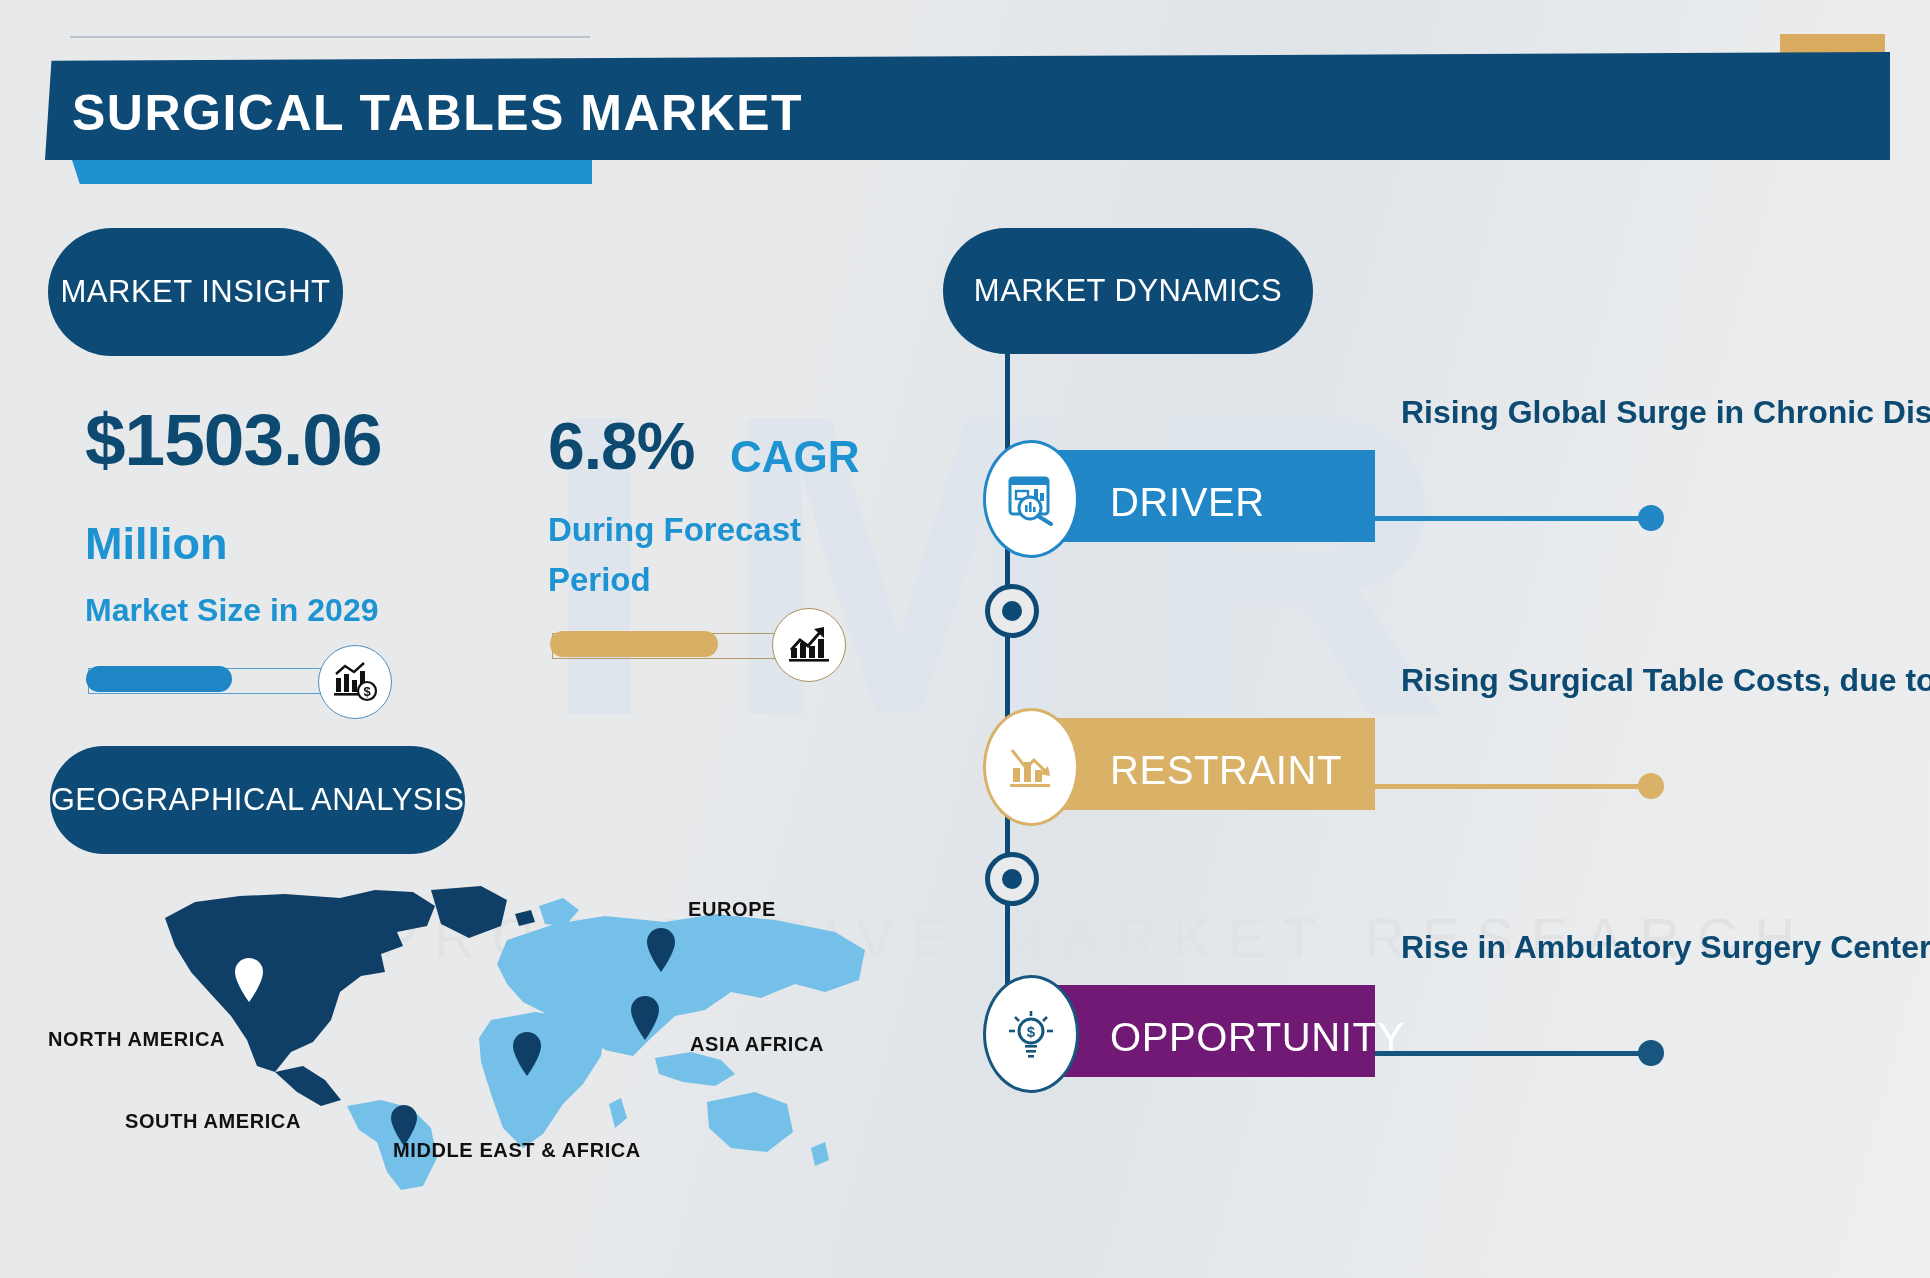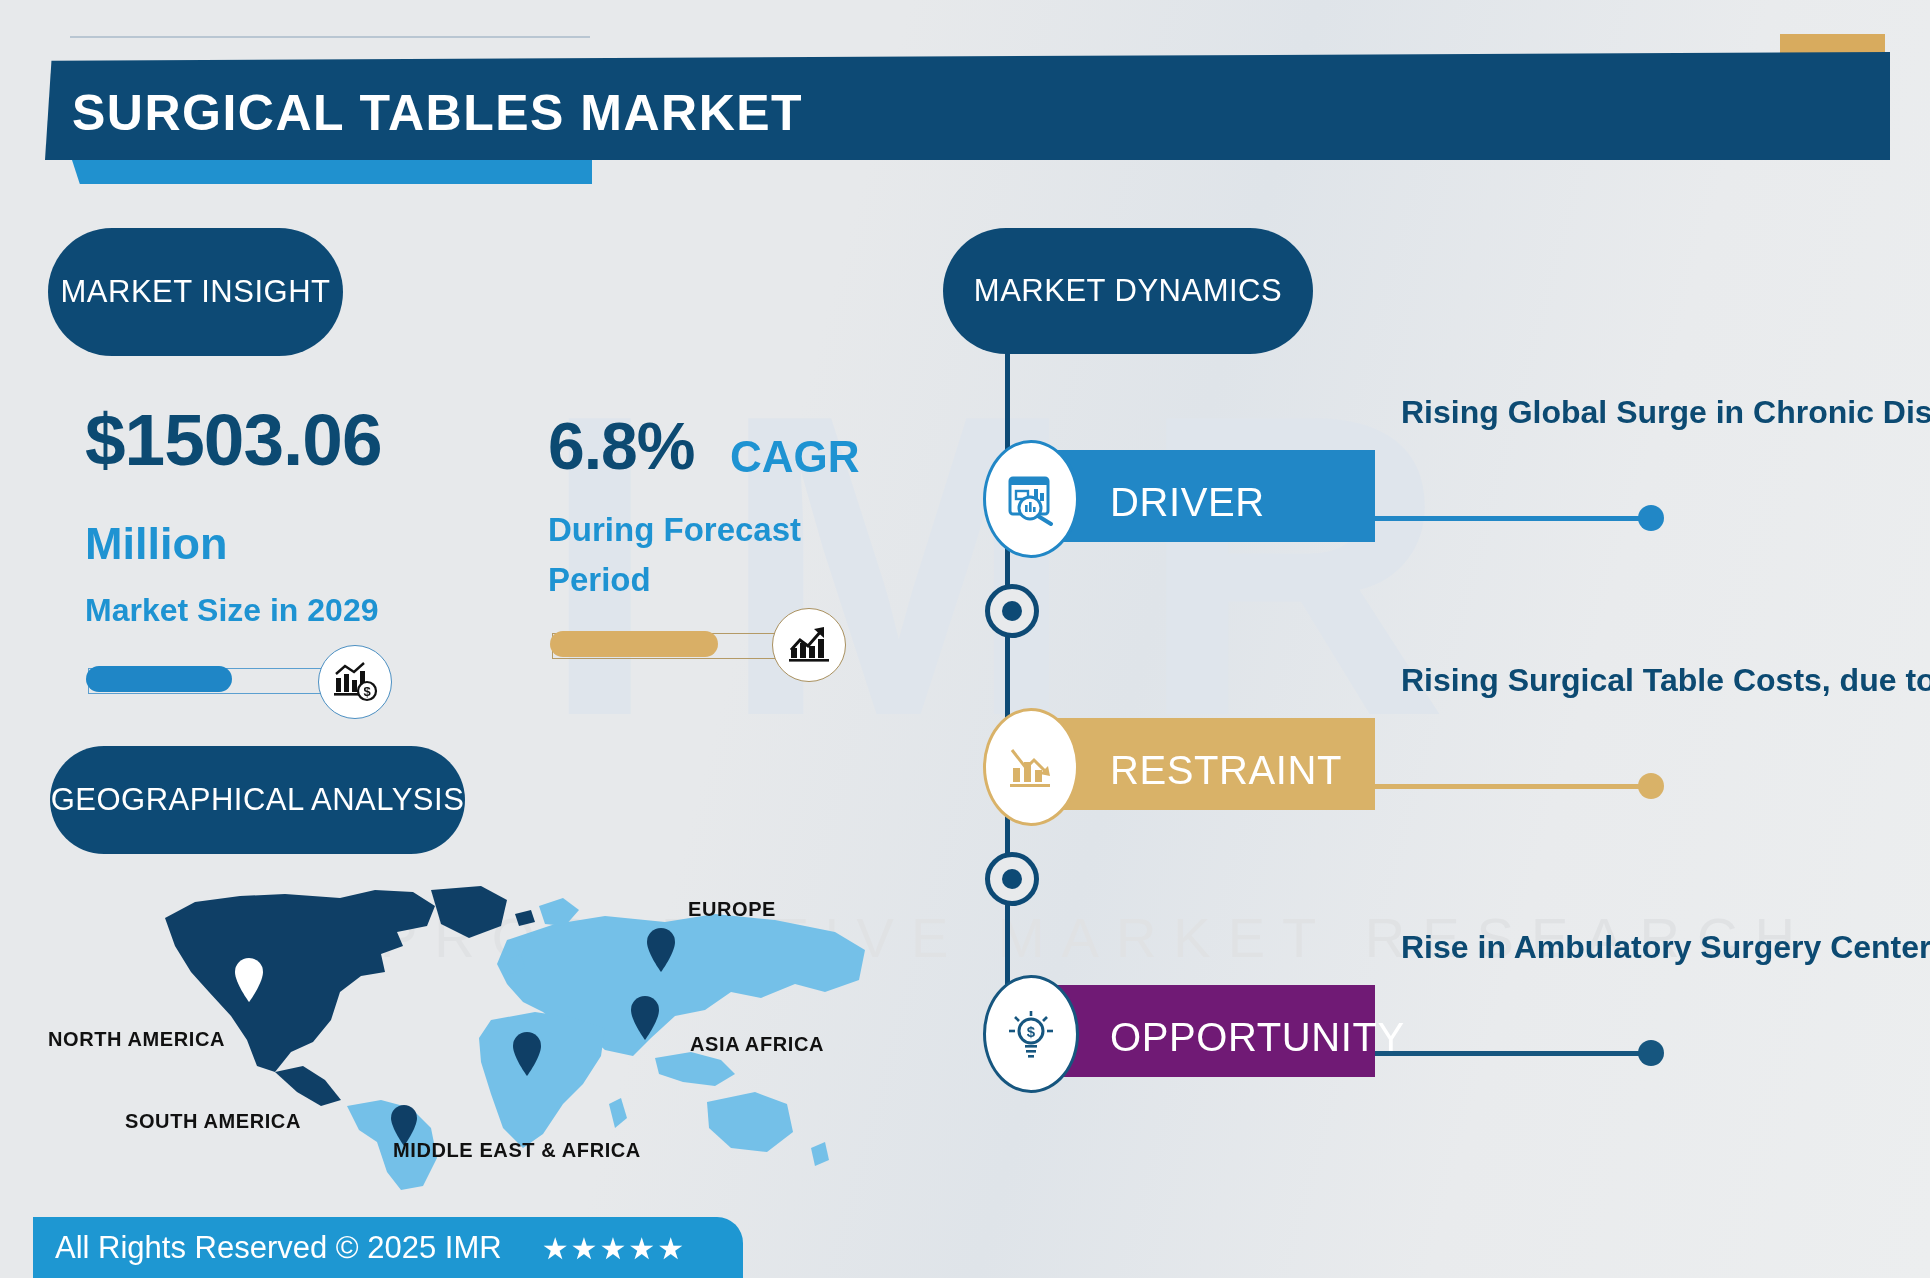--- a/index.html
+++ b/index.html
@@ -274,18 +274,14 @@
         <rect x="21" y="38" width="12" height="2.6" fill="#16567f"></rect>
         <rect x="22" y="43" width="10" height="2.6" fill="#16567f"></rect>
         <rect x="24" y="48" width="6" height="2.6" fill="#16567f"></rect>
       </svg>
     </div>
     <div class="dyn-lead"></div>
     <div class="dyn-dot"></div>
     <div class="dyn-text">Rise in Ambulatory Surgery Centers (ASCs)</div>
   </div>
 
-  <div id="footer">
-    <span class="txt">All Rights Reserved © 2025 IMR</span>
-    <span class="stars">★★★★★</span>
-  </div>
 
 </div>
 
 </body></html>

